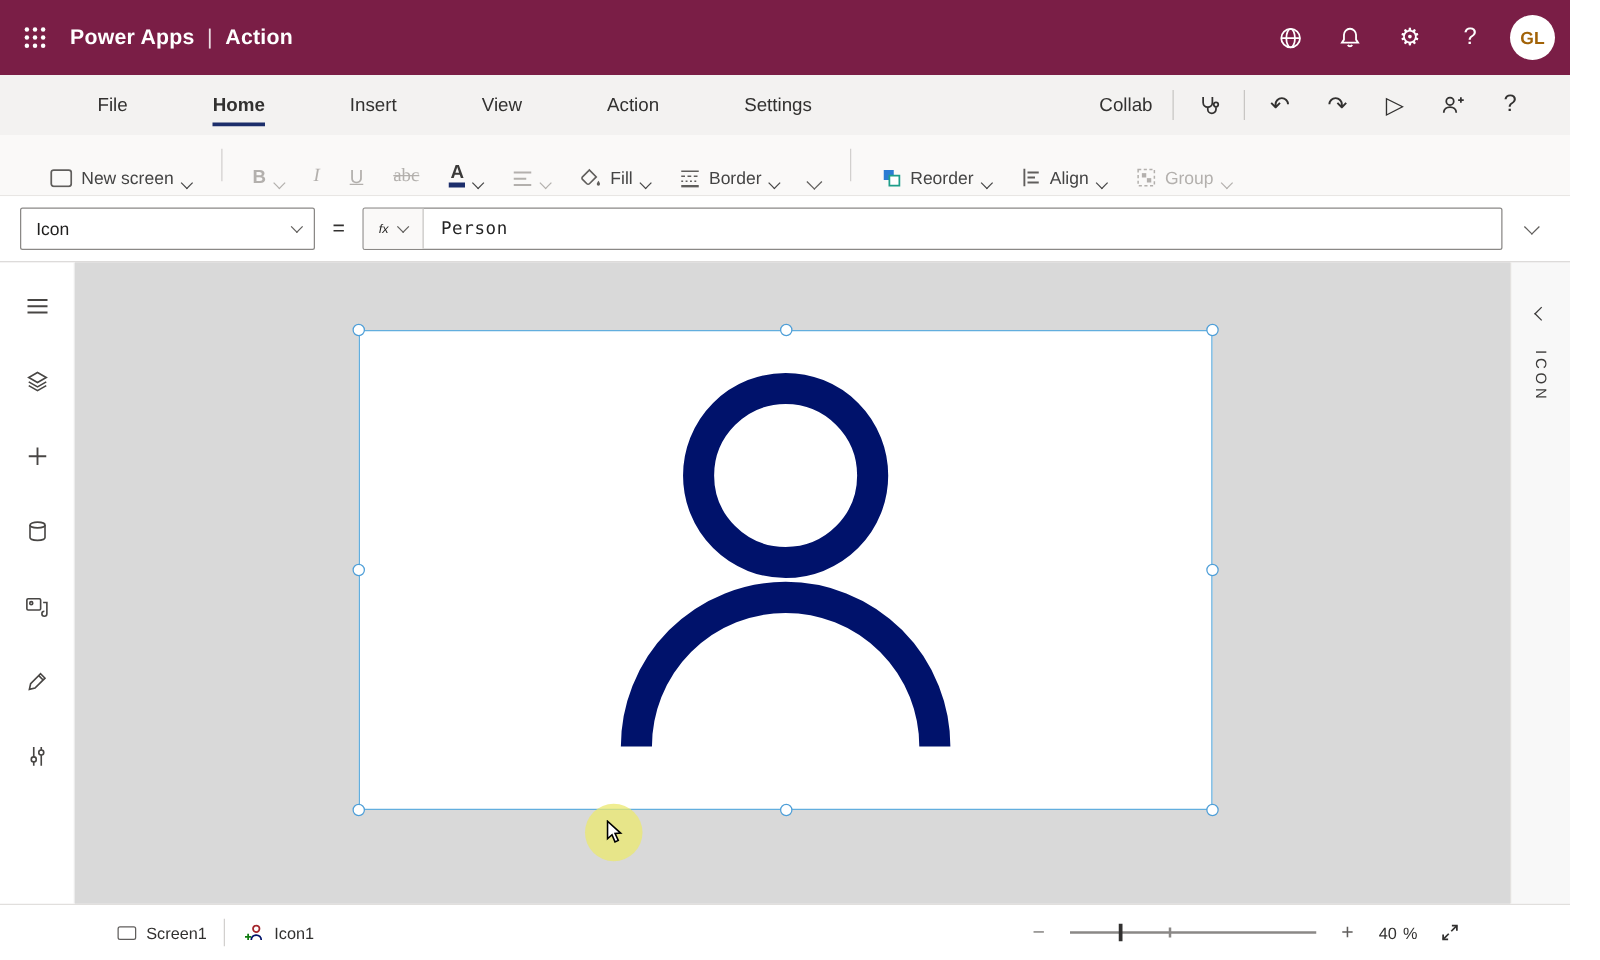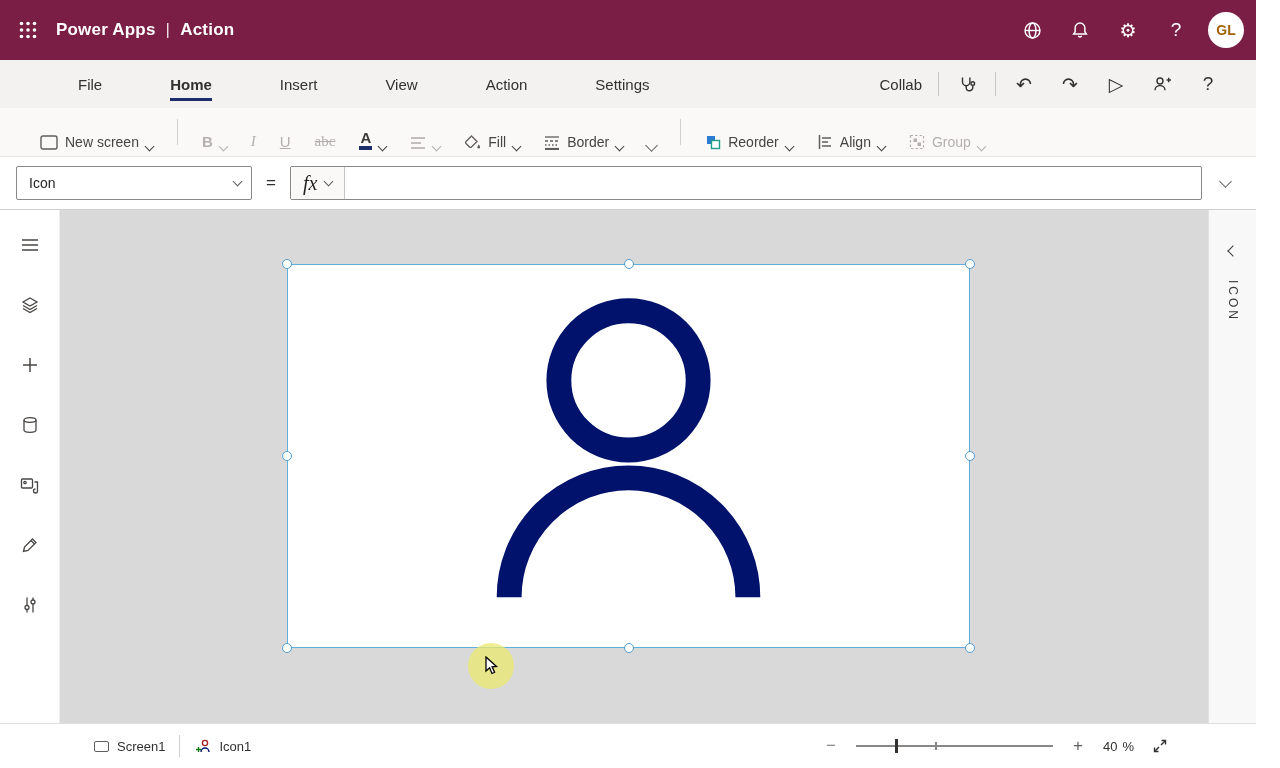--- a/index.html
+++ b/index.html
@@ -45,21 +45,21 @@
   .chev.big { width:9px; height:9px; }
   .tb-div { width:1px; height:26px; background:#d2d0ce; margin:0 10px; }
 
   
   .formulabar { height:53px; background:#fff; border-bottom:1px solid #d2d0ce; display:flex; align-items:center; padding:0 16px; flex:0 0 auto; }
   .prop-select { width:236px; height:34px; border:1px solid #8a8886; border-radius:2px; display:flex; align-items:center; justify-content:space-between; padding:0 10px 0 12px; font-size:14px; color:#201f1e; background:#fff; cursor:pointer; }
   .prop-select .chev { color:#605e5c; }
   .equals { margin:0 14px; font-size:17px; color:#323130; }
   .formula-wrap { flex:1; height:34px; border:1px solid #8a8886; border-radius:2px; display:flex; align-items:stretch; background:#fff; }
   .fx-btn { display:flex; align-items:center; gap:8px; padding:0 12px; background:#faf9f8; border:none; border-right:1px solid #c8c6c4; cursor:pointer; color:#201f1e; }
-  .fx-label { font-style:italic; font-family:Liberation Serif, serif; font-size:20px; }
+  .fx-label { font-style:italic; font-family:Liberation Sans, sans-serif; font-size:10px; }
   .formula-input { flex:1; display:flex; align-items:center; padding-left:14px; font-family:"DejaVu Sans Mono","Liberation Mono",monospace; font-size:14px; color:#242424; letter-spacing:.5px; }
   .fb-expand { width:30px; height:34px; border:none; background:transparent; color:#605e5c; display:flex; align-items:center; justify-content:center; margin-left:8px; cursor:pointer; }
 
   
   .main { flex:1 1 auto; display:flex; min-height:0; }
   .left-rail { width:60px; background:#fff; border-right:1px solid #ececec; display:flex; flex-direction:column; align-items:center; padding-top:10px; flex:0 0 auto; }
   .rail-btn { width:48px; height:50px; margin-bottom:10px; border:none; background:transparent; display:flex; align-items:center; justify-content:center; cursor:pointer; color:#484644; }
   .canvas-area { flex:1; position:relative; background:#d9d9d9; overflow:hidden; }
   .artboard { position:absolute; left:227px; top:54px; width:683px; height:384px; background:#fff; border:1px solid #62aede; cursor:pointer; }
   .person-svg { width:100%; height:100%; display:block; }
@@ -264,20 +264,23 @@
     <div class="prop-select">
       <span>Icon</span>
       <span class="chev"></span>
     </div>
     <span class="equals">=</span>
     <div class="formula-wrap">
       <button class="fx-btn">
         <span class="fx-label">fx</span>
         <span class="chev" style="color:#605e5c;"></span>
       </button>
+      <div class="formula-input">
+        <span>Person</span>
+      </div>
     </div>
     <button class="fb-expand">
       <span class="chev big"></span>
     </button>
   </div>
 
   <main class="main">
 
     <aside class="left-rail">
       <button class="rail-btn">

